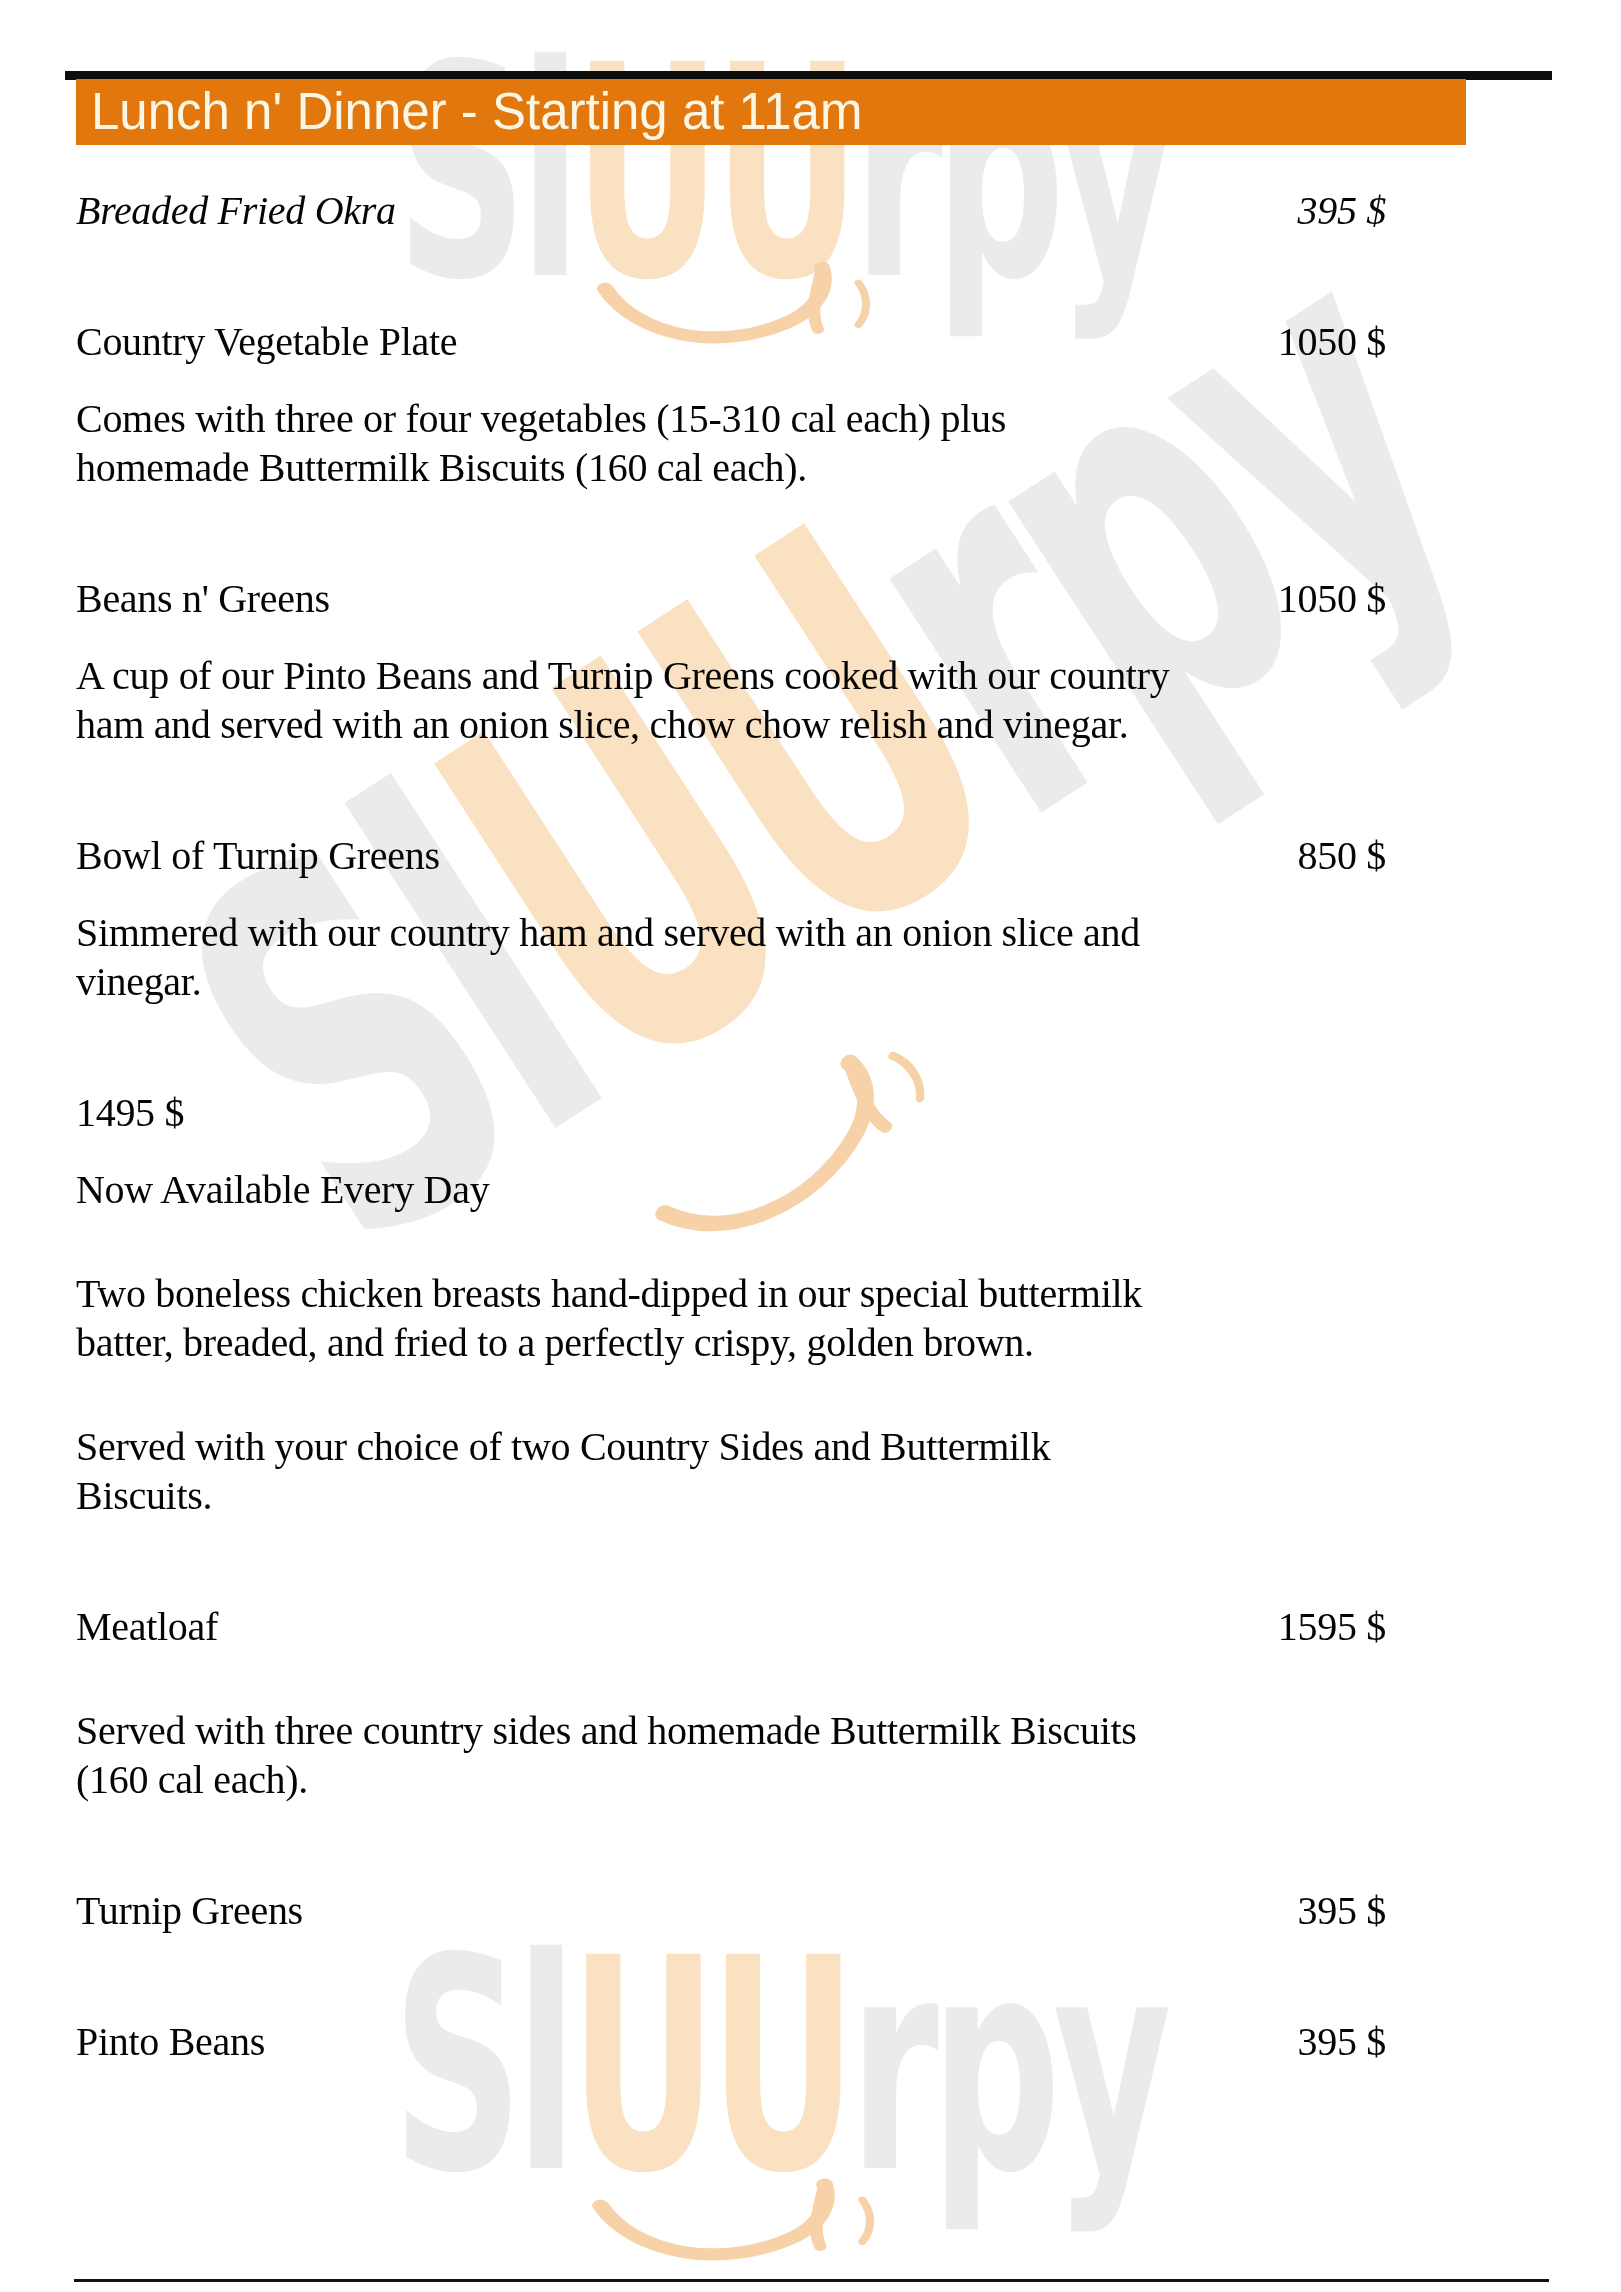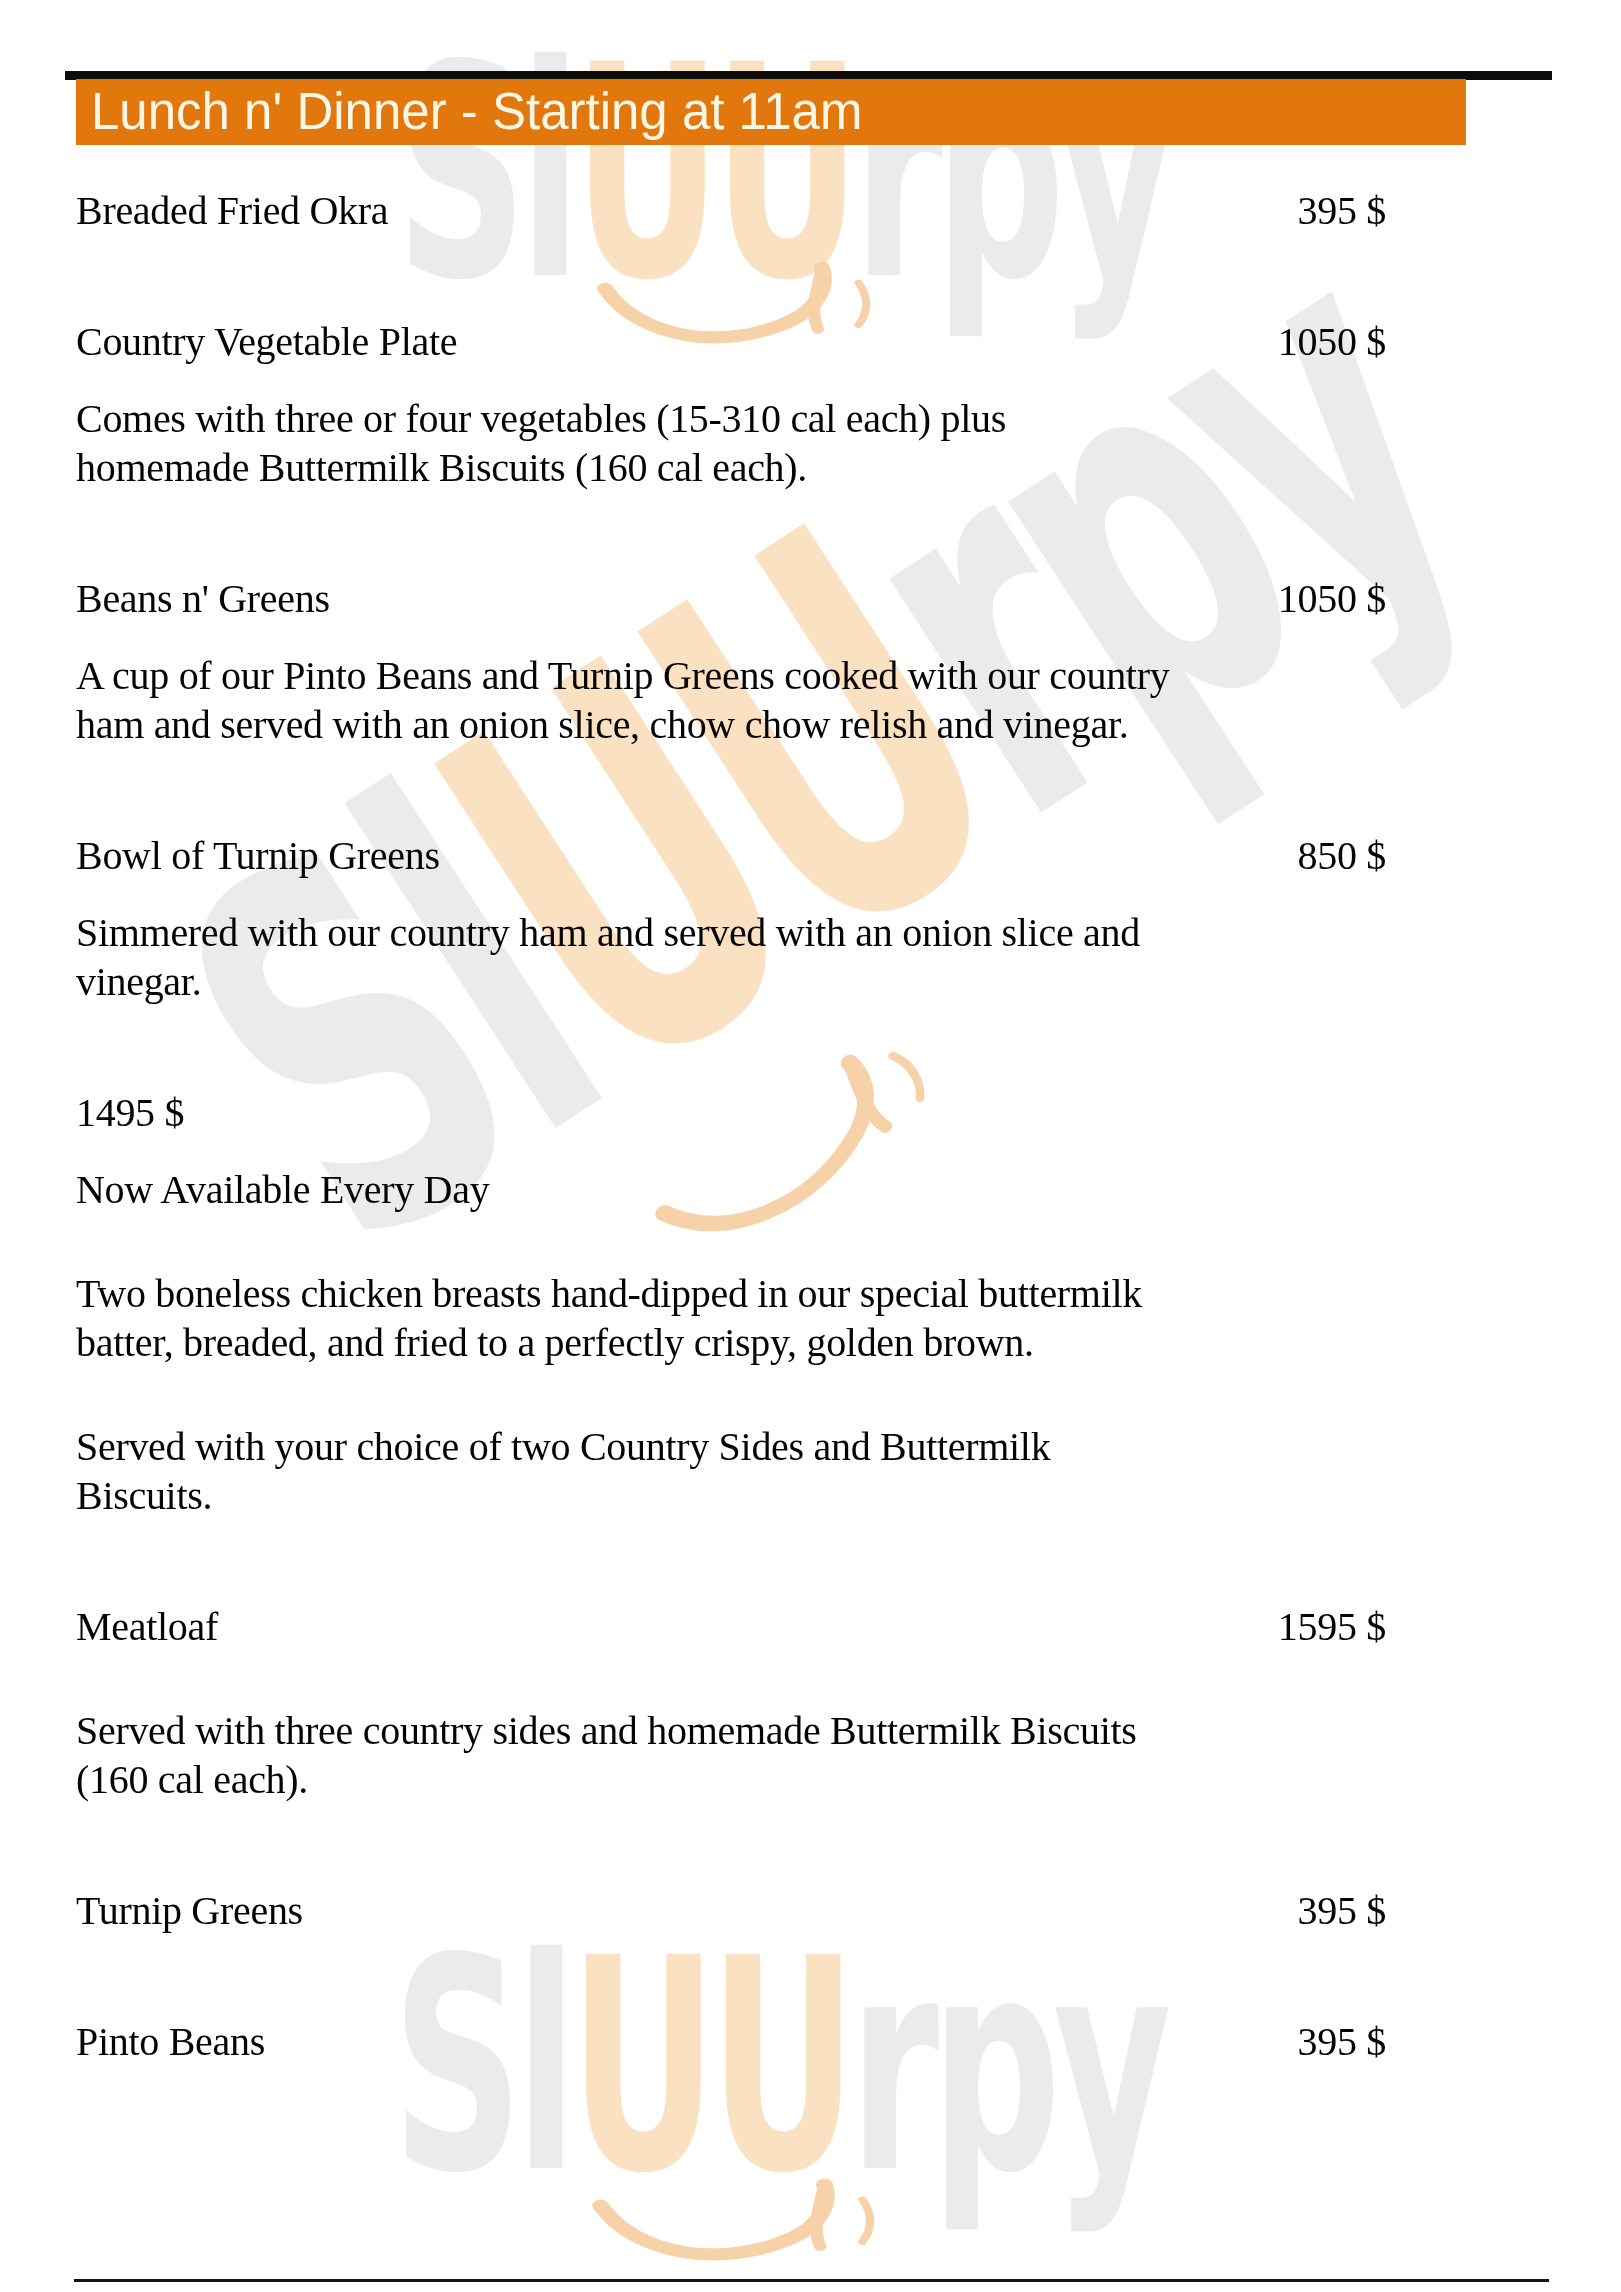--- a/index.html
+++ b/index.html
@@ -61,21 +61,21 @@
   }
 
   
   .menu{
     position:absolute; z-index:3;
     left:76px; top:145px; width:1310px;
     font-size:40px; line-height:49px;
     letter-spacing:-0.3px;
   }
   .item{margin-top:82px;}
-  .item.first{margin-top:41px;}
+  .item.first{margin-top:41px;font-style:italic;}
   .row{display:flex; justify-content:space-between; align-items:flex-start;}
   .nameblock{max-width:1127px;}
   .price{white-space:nowrap; text-align:center;}
   .desc,.para{white-space:pre-line; max-width:1284px;margin-top:28px;}
   .para{margin-top:55px;}
 
   
   .bottomrule{
     position:absolute; z-index:2;
     left:74px; top:2279px; width:1475px; height:2.9px;

